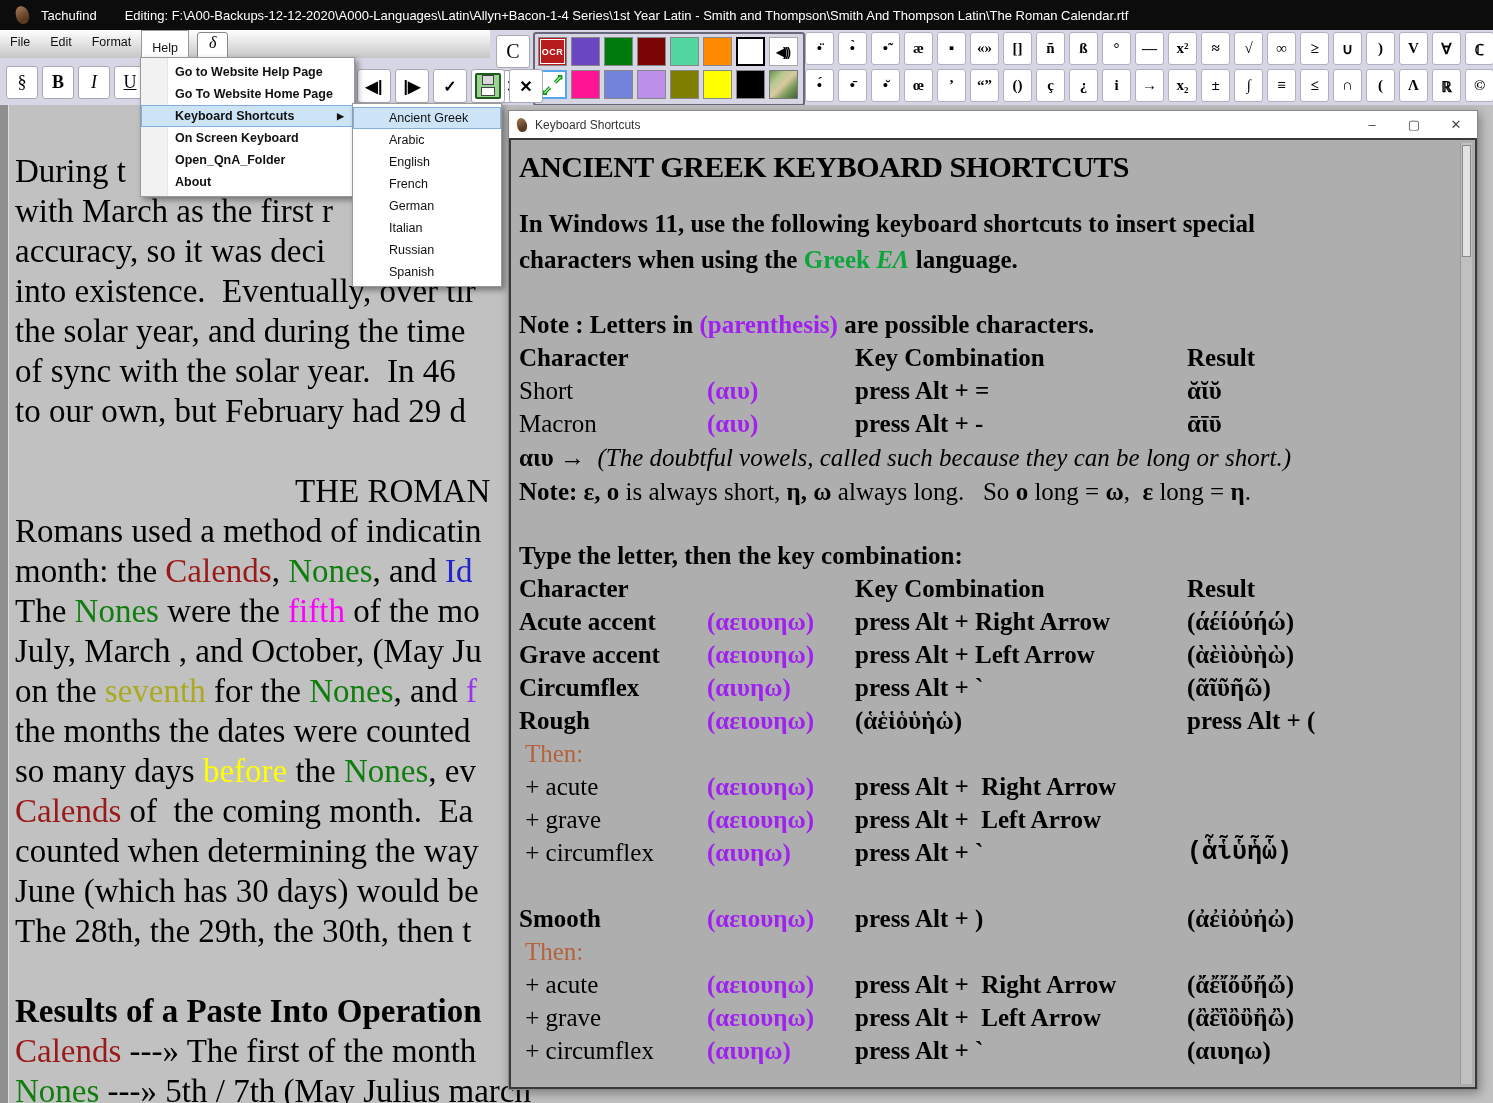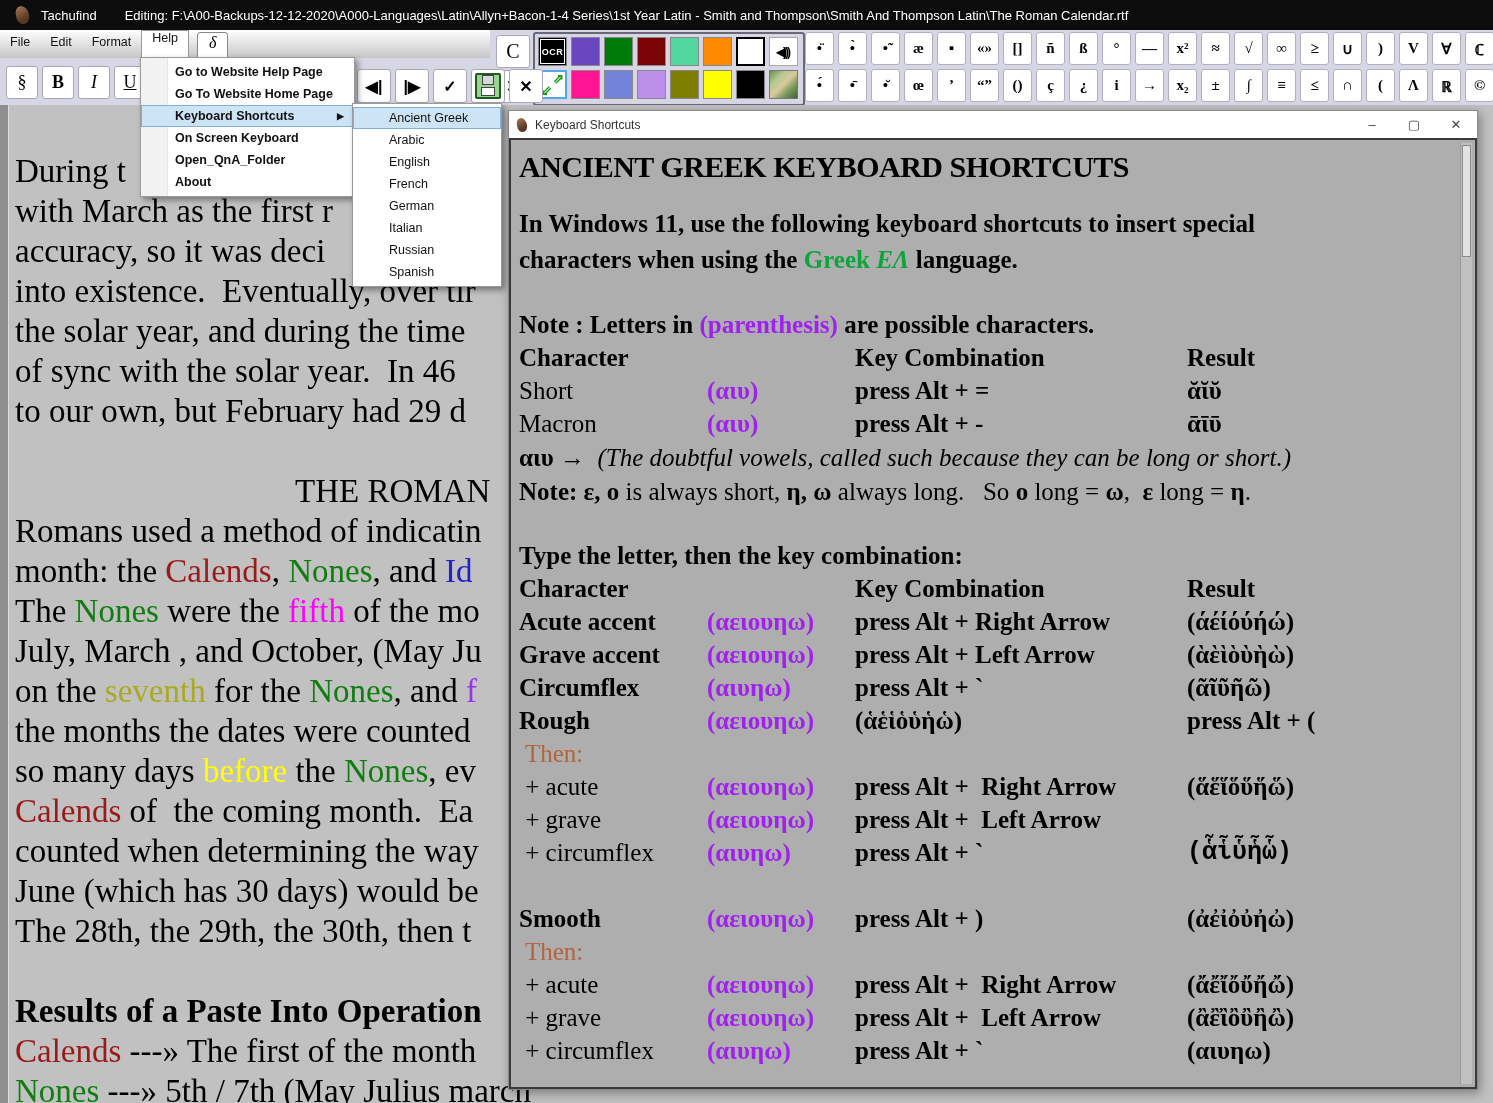--- a/index.html
+++ b/index.html
@@ -12,21 +12,21 @@
             display:flex;align-items:center;font-size:13px;}
   .appicon{width:13px;height:18px;margin:0 12px 0 16px;
            background:linear-gradient(160deg,#a57a55,#5a3a22 70%);
            border-radius:45% 60% 50% 50%;transform:rotate(-10deg);flex:0 0 auto;}
   .app-name{margin-right:28px;}
 
   
   .menubar{left:0;top:30px;width:1493px;height:28px;
            background:linear-gradient(#ffffff,#c6c6c6);display:flex;align-items:stretch;}
   .menu-item{padding:5px 10px 0 10px;font-size:12.5px;color:#111;}
-  .menu-item.open{background:#fff;border:1px solid #999;border-bottom:none;padding-top:0;}
+  .menu-item.open{background:#fff;border:1px solid #999;border-bottom:none;padding-top:10px;}
   .delta-tab{margin-left:8px;margin-top:2px;background:#fff;border:1px solid #888;
              border-radius:3px 3px 0 0;padding:1px 11px 0 11px;
              font-family:"Liberation Serif",serif;font-style:italic;font-size:16px;}
 
   
   .row2bar{left:0;top:58px;width:493px;height:47px;background:#d6d6e4;}
   .fmtrow{position:absolute;left:6px;top:8px;display:flex;gap:4px;}
   .fmtbtn{width:30px;height:31px;background:#fff;border:1px solid #a8a8b8;border-radius:3px;
           font-family:"Liberation Serif",serif;font-size:18px;display:flex;
           align-items:center;justify-content:center;}
@@ -48,21 +48,21 @@
   .cbtn,.xbtn{position:absolute;left:6px;width:32px;height:31px;background:#fff;
               border:1px solid #a8a8b8;border-radius:3px;display:flex;align-items:center;
               justify-content:center;}
   .cbtn{top:5px;font-family:"Liberation Serif",serif;font-size:20px;}
   .xbtn{top:40px;font-size:17px;font-weight:bold;}
   .group{position:absolute;left:43px;top:2px;width:268px;height:70px;
          border:2px solid #68687a;border-radius:3px;}
   .grow{position:absolute;left:3px;display:flex;gap:4px;}
   .grow.r1{top:3px;} .grow.r2{top:36px;}
   .cell{width:29px;height:29px;border:1px solid #888;box-sizing:border-box;}
-  .cell.ocr{background:#000000;color:#fff;font-size:9px;font-weight:bold;display:flex;
+  .cell.ocr{background:#b91c1c;color:#fff;font-size:9px;font-weight:bold;display:flex;
             align-items:center;justify-content:center;letter-spacing:.5px;
             outline:1px solid #fff;outline-offset:-3px;}
   .cell.frame{border:2px solid #000;}
   .cell.speaker{background:#fff;border:1px solid #aaa;display:flex;align-items:center;
                 justify-content:center;font-size:12px;font-weight:bold;letter-spacing:-2px;
                 padding-right:2px;}
   .cell.arrows{background:#fff;border:2px solid #57a7e8;position:relative;}
   .cell.arrows span{position:absolute;color:#0a9a0a;font-size:13px;font-weight:bold;line-height:1;}
   .cell.arrows .a1{right:1px;top:0;} .cell.arrows .a2{left:1px;bottom:0;}
   .cell.image{background:linear-gradient(135deg,#6a8f4f 0%,#b5c98f 28%,#d9c9a0 50%,#7a9a5a 72%,#41603a 100%);
@@ -302,21 +302,21 @@
       <div class="dp" style="height: 34px; line-height: 34px;"><span style="font-weight: bold;">αιυ</span><span> →  </span><span style="font-style: italic;">(The doubtful vowels, called such because they can be long or short.)</span></div>
       <div class="dp" style="height: 34px; line-height: 34px;"><span style="font-weight: bold;">Note: </span><span style="font-weight: bold;">ε, ο</span><span> is always short, </span><span style="font-weight: bold;">η, ω</span><span> always long.   So </span><span style="font-weight: bold;">ο</span><span> long = </span><span style="font-weight: bold;">ω</span><span>,  </span><span style="font-weight: bold;">ε</span><span> long = </span><span style="font-weight: bold;">η</span><span>.</span></div>
       <div style="height: 30px; line-height: 30px;"></div>
       <div class="dp" style="height: 33px; line-height: 33px;"><span style="font-weight: bold;">Type the </span><span style="color: #000000; font-weight: bold;">letter</span><span style="font-weight: bold;">, then the key combination:</span></div>
       <div class="drow" style="height: 33px; line-height: 33px;"><div class="dcell" style="font-weight: bold;">Character</div><div class="dcell" style="font-weight: bold;"></div><div class="dcell" style="font-weight: bold;">Key Combination</div><div class="dcell" style="font-weight: bold;">Result</div></div>
       <div class="drow" style="height: 33px; line-height: 33px;"><div class="dcell" style="font-weight: bold;">Acute accent</div><div class="dcell" style="color: rgb(160, 32, 240); font-weight: bold;">(αειουηω)</div><div class="dcell" style="font-weight: bold;">press Alt + Right Arrow</div><div class="dcell" style="font-weight: bold;">(άέίόύήώ)</div></div>
       <div class="drow" style="height: 33px; line-height: 33px;"><div class="dcell" style="font-weight: bold;">Grave accent</div><div class="dcell" style="color: rgb(160, 32, 240); font-weight: bold;">(αειουηω)</div><div class="dcell" style="font-weight: bold;">press Alt + Left Arrow</div><div class="dcell" style="font-weight: bold;">(ὰὲὶὸὺὴὼ)</div></div>
       <div class="drow" style="height: 33px; line-height: 33px;"><div class="dcell" style="font-weight: bold;">Circumflex</div><div class="dcell" style="color: rgb(160, 32, 240); font-weight: bold;">(αιυηω)</div><div class="dcell" style="font-weight: bold;">press Alt + `</div><div class="dcell" style="font-weight: bold;">(ᾶῖῦῆῶ)</div></div>
       <div class="drow" style="height: 33px; line-height: 33px;"><div class="dcell" style="font-weight: bold;">Rough</div><div class="dcell" style="color: rgb(160, 32, 240); font-weight: bold;">(αειουηω)</div><div class="dcell" style="font-weight: bold;">(ἁἑἱὁὑἡὡ)</div><div class="dcell" style="font-weight: bold;">press Alt + (</div></div>
       <div class="dthen" style="color: rgb(180, 99, 60); height: 33px; line-height: 33px;"> Then:</div>
-      <div class="drow" style="height: 33px; line-height: 33px;"><div class="dcell"> + acute</div><div class="dcell" style="color: rgb(160, 32, 240); font-weight: bold;">(αειουηω)</div><div class="dcell" style="font-weight: bold;">press Alt +  Right Arrow</div><div class="dcell" style="font-weight: bold;">(ἅἕἵὅὕἥὥ)</div></div>
+      <div class="drow" style="height: 33px; line-height: 33px;"><div class="dcell"> + acute</div><div class="dcell" style="color: rgb(160, 32, 240); font-weight: bold;">(αειουηω)</div><div class="dcell" style="font-weight: bold;">press Alt +  Right Arrow</div></div>
       <div class="drow" style="height: 33px; line-height: 33px;"><div class="dcell"> + grave</div><div class="dcell" style="color: rgb(160, 32, 240); font-weight: bold;">(αειουηω)</div><div class="dcell" style="font-weight: bold;">press Alt +  Left Arrow</div></div>
       <div class="drow" style="height: 33px; line-height: 33px;"><div class="dcell"> + circumflex</div><div class="dcell" style="color: rgb(160, 32, 240); font-weight: bold;">(αιυηω)</div><div class="dcell" style="font-weight: bold;">press Alt + `</div><div class="dcell" style="font-weight: bold; font-family: Liberation Mono, monospace;">(ἇἷὗἧὧ)</div></div>
       <div style="height: 33px; line-height: 33px;"></div>
       <div class="drow" style="height: 33px; line-height: 33px;"><div class="dcell" style="font-weight: bold;">Smooth</div><div class="dcell" style="color: rgb(160, 32, 240); font-weight: bold;">(αειουηω)</div><div class="dcell" style="font-weight: bold;">press Alt + )</div><div class="dcell" style="font-weight: bold;">(ἀἐἰὀὐἠὠ)</div></div>
       <div class="dthen" style="color: rgb(180, 99, 60); height: 33px; line-height: 33px;"> Then:</div>
       <div class="drow" style="height: 33px; line-height: 33px;"><div class="dcell"> + acute</div><div class="dcell" style="color: rgb(160, 32, 240); font-weight: bold;">(αειουηω)</div><div class="dcell" style="font-weight: bold;">press Alt +  Right Arrow</div><div class="dcell" style="font-weight: bold;">(ἄἔἴὄὔἤὤ)</div></div>
       <div class="drow" style="height: 33px; line-height: 33px;"><div class="dcell"> + grave</div><div class="dcell" style="color: rgb(160, 32, 240); font-weight: bold;">(αειουηω)</div><div class="dcell" style="font-weight: bold;">press Alt +  Left Arrow</div><div class="dcell" style="font-weight: bold;">(ἂἒἲὂὒἢὢ)</div></div>
       <div class="drow" style="height: 33px; line-height: 33px;"><div class="dcell"> + circumflex</div><div class="dcell" style="color: rgb(160, 32, 240); font-weight: bold;">(αιυηω)</div><div class="dcell" style="font-weight: bold;">press Alt + `</div><div class="dcell" style="font-weight: bold;">(αιυηω)</div></div>
     </div>
 </div>

